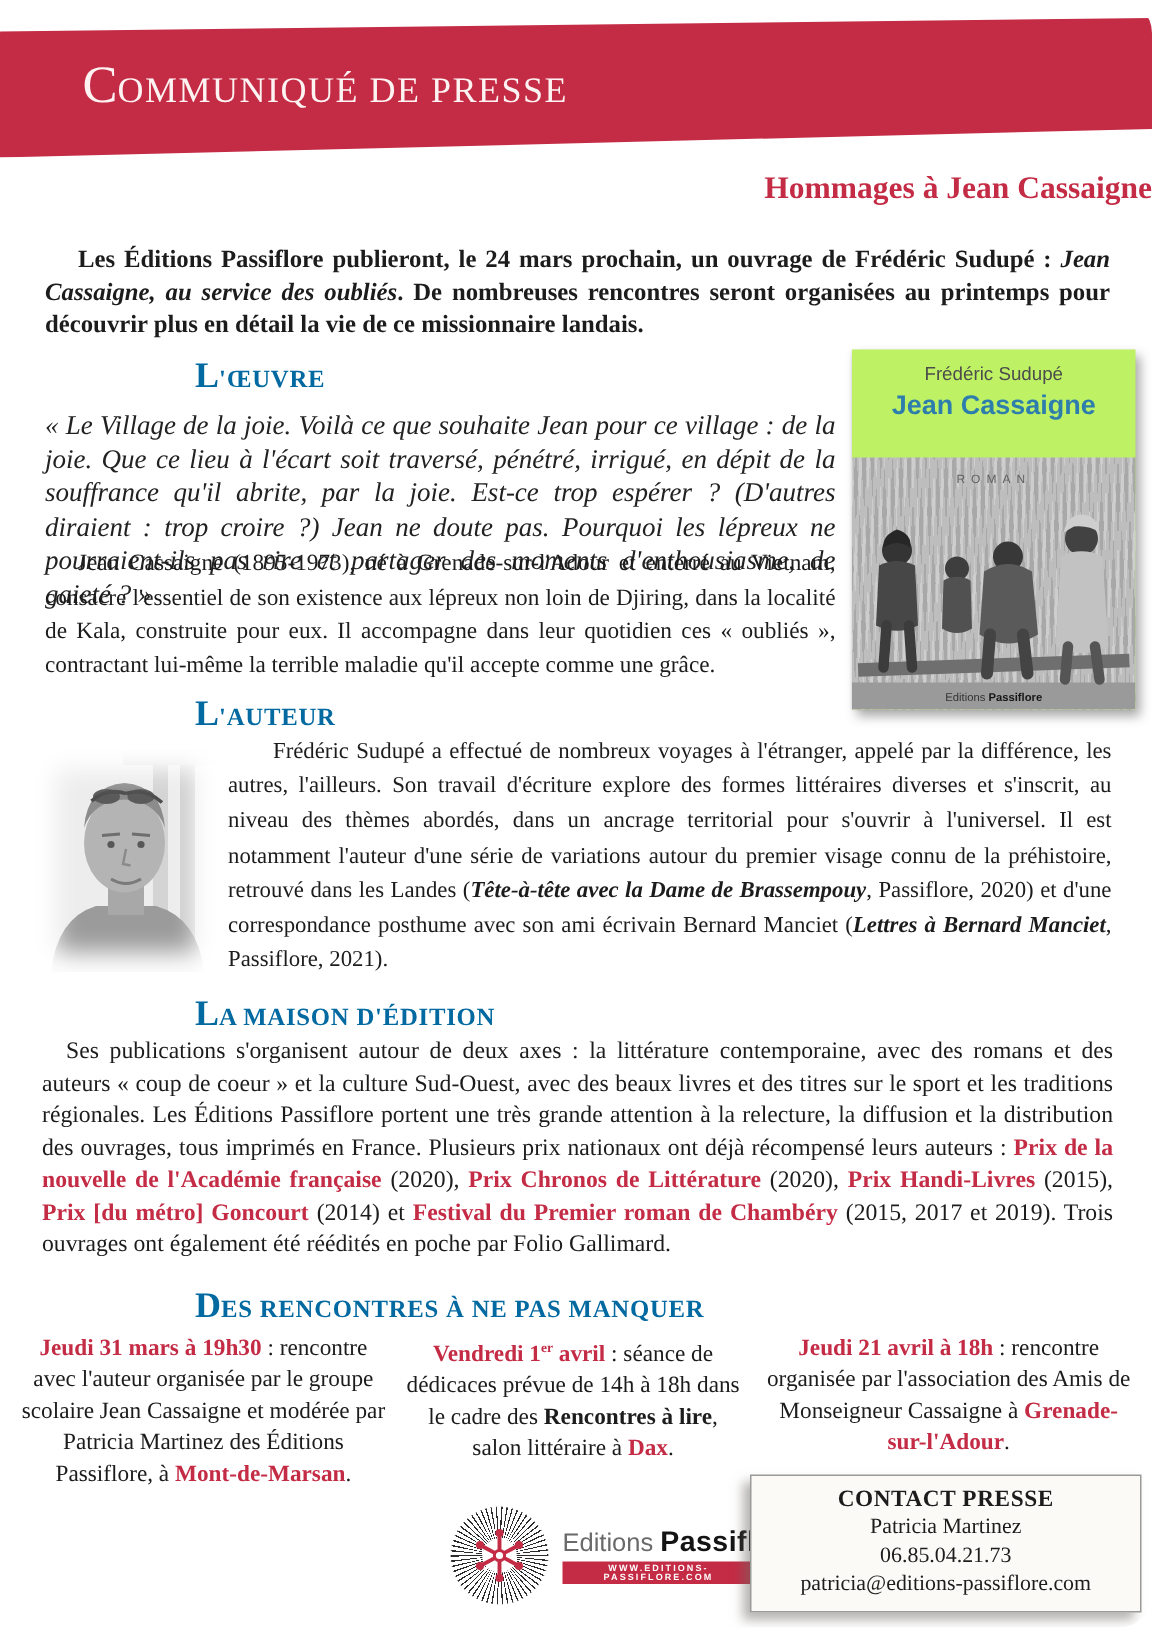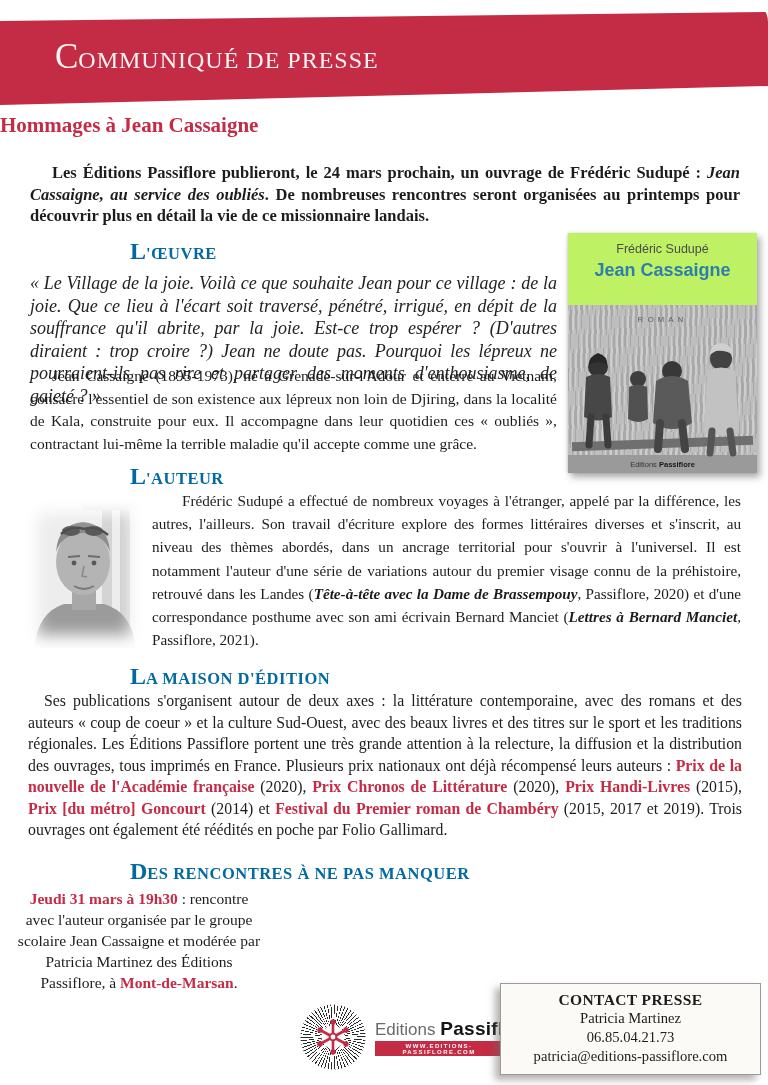--- a/index.html
+++ b/index.html
@@ -15,21 +15,21 @@
     position:absolute; top:0; left:0; width:768px; height:110px;
     background:var(--red);
     -webkit-clip-path:polygon(0 21px,768px 12px,768px 86px,0 105px);
     clip-path:polygon(0 21px,768px 12px,768px 86px,0 105px);
   }
   .banner-title{ position:absolute; left:55px; top:40px; color:#fdf3f2; line-height:34px; white-space:nowrap; }
   .banner-title .init{ font-size:35px; }
   .banner-title .rest{ font-size:24px; letter-spacing:1px; }
   
   .page-title{
-    position:absolute; top:113px; left:0; width:768px; text-align:left;
+    position:absolute; top:113px; left:0; width:768px; text-align:right;
     color:var(--red); font-size:21px; font-weight:bold;
   }
   
   .sec-head{ position:absolute; left:130px; font-weight:bold; color:#0369a1; white-space:nowrap; }
   .sec-head .init{ font-size:24px; }
   .sec-head .rest{ font-size:16.5px; letter-spacing:.5px; }
   
   .par{ position:absolute; text-align:justify; }
   .intro{ top:162px; left:30px; width:710px; font-size:16.5px; font-weight:bold; line-height:21.5px; text-indent:22px; }
   .quote{ top:272px; left:30px; width:527px; font-size:18px; font-style:italic; line-height:22.5px; color:#222; }
@@ -182,20 +182,22 @@
 
   <div class="par auteur-par"><span>Frédéric Sudupé a effectué de nombreux voyages à l'étranger, appelé par la différence, les autres, l'ailleurs. Son travail d'écriture explore des formes littéraires diverses et s'inscrit, au niveau des thèmes abordés, dans un ancrage territorial pour s'ouvrir à l'universel. Il est notamment l'auteur d'une série de variations autour du premier visage connu de la préhistoire, retrouvé dans les Landes (</span><span class="s-bi">Tête-à-tête avec la Dame de Brassempouy</span><span>, Passiflore, 2020) et d'une correspondance posthume avec son ami écrivain Bernard Manciet (</span><span class="s-bi">Lettres à Bernard Manciet</span><span>, Passiflore, 2021).</span></div>
 
   <div class="sec-head" style="top:663px"><span class="init">L</span><span class="rest">A MAISON D'ÉDITION</span></div>
   <div class="par maison-par"><span>Ses publications s'organisent autour de deux axes : la littérature contemporaine, avec des romans et des auteurs « coup de coeur » et la culture Sud-Ouest, avec des beaux livres et des titres sur le sport et les traditions régionales. Les Éditions Passiflore portent une très grande attention à la relecture, la diffusion et la distribution des ouvrages, tous imprimés en France. Plusieurs prix nationaux ont déjà récompensé leurs auteurs : </span><span class="s-red">Prix de la nouvelle de l'Académie française</span><span> (2020), </span><span class="s-red">Prix Chronos de Littérature</span><span> (2020), </span><span class="s-red">Prix Handi-Livres</span><span> (2015), </span><span class="s-red">Prix [du métro] Goncourt</span><span> (2014) et </span><span class="s-red">Festival du Premier roman de Chambéry</span><span> (2015, 2017 et 2019). Trois ouvrages ont également été réédités en poche par Folio Gallimard.</span></div>
 
   <div class="sec-head" style="top:858px"><span class="init">D</span><span class="rest">ES RENCONTRES À NE PAS MANQUER</span></div>
 
   <div class="events">
     <div class="par event event-1" style="position:static"><span class="s-red">Jeudi 31 mars à 19h30</span><span> : rencontre avec l'auteur organisée par le groupe scolaire Jean Cassaigne et modérée par Patricia Martinez des Éditions Passiflore, à </span><span class="s-red">Mont-de-Marsan</span><span>.</span></div>
+    <div class="par event event-2" style="position:static"><span class="s-red">Vendredi 1</span><span class="s-redsup">er</span><span class="s-red"> avril</span><span> : séance de dédicaces prévue de 14h à 18h dans le cadre des </span><span class="s-b">Rencontres à lire</span><span>, salon littéraire à </span><span class="s-red">Dax</span><span>.</span></div>
+    <div class="par event event-3" style="position:static"><span class="s-red">Jeudi 21 avril à 18h</span><span> : rencontre organisée par l'association des Amis de Monseigneur Cassaigne à </span><span class="s-red">Grenade-sur-l'Adour</span><span>.</span></div>
   </div>
 
   <div class="logo">
     <div class="burst">
       <div class="burst-rays"></div>
       <svg width="40" height="40" viewBox="0 0 40 40">
         <g stroke="#C42B45" stroke-width="2.6" stroke-linecap="round">
           <line x1="20" y1="5" x2="20" y2="35"></line>
           <line x1="7" y1="13" x2="33" y2="27"></line>
           <line x1="7" y1="27" x2="33" y2="13"></line>

